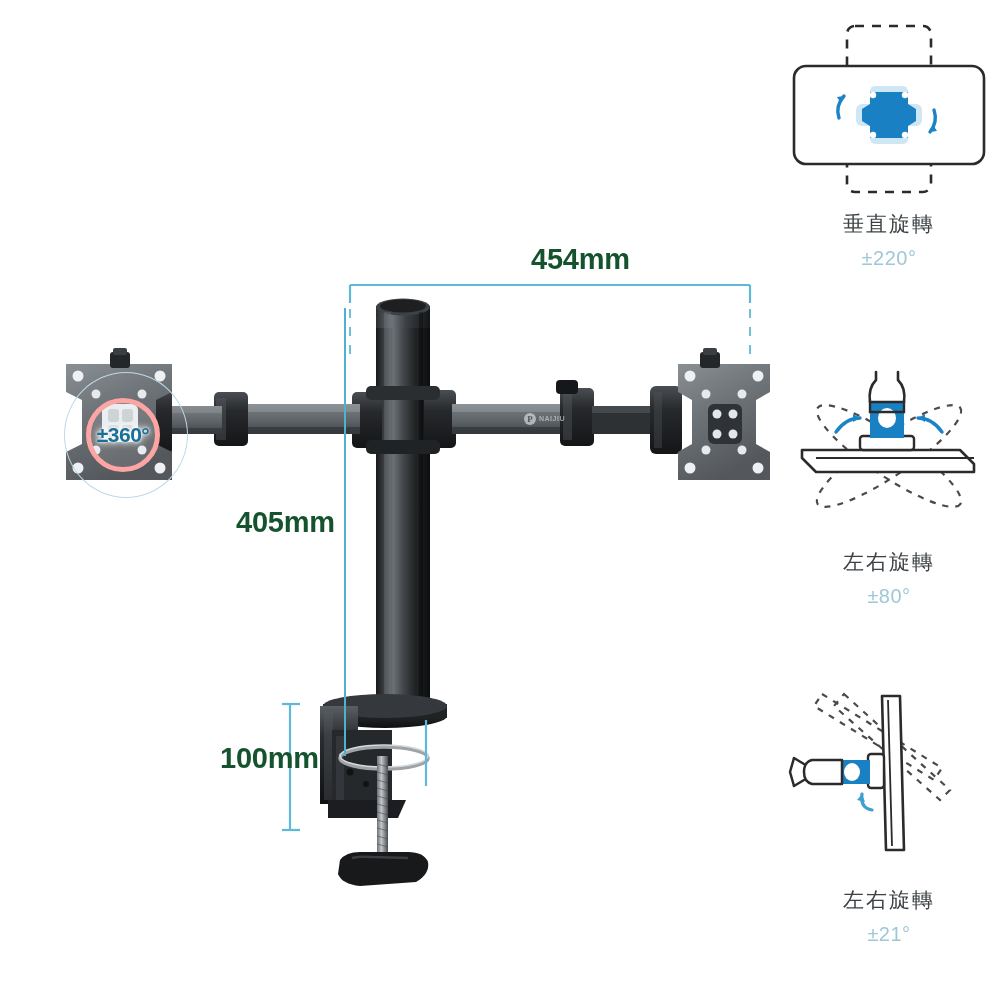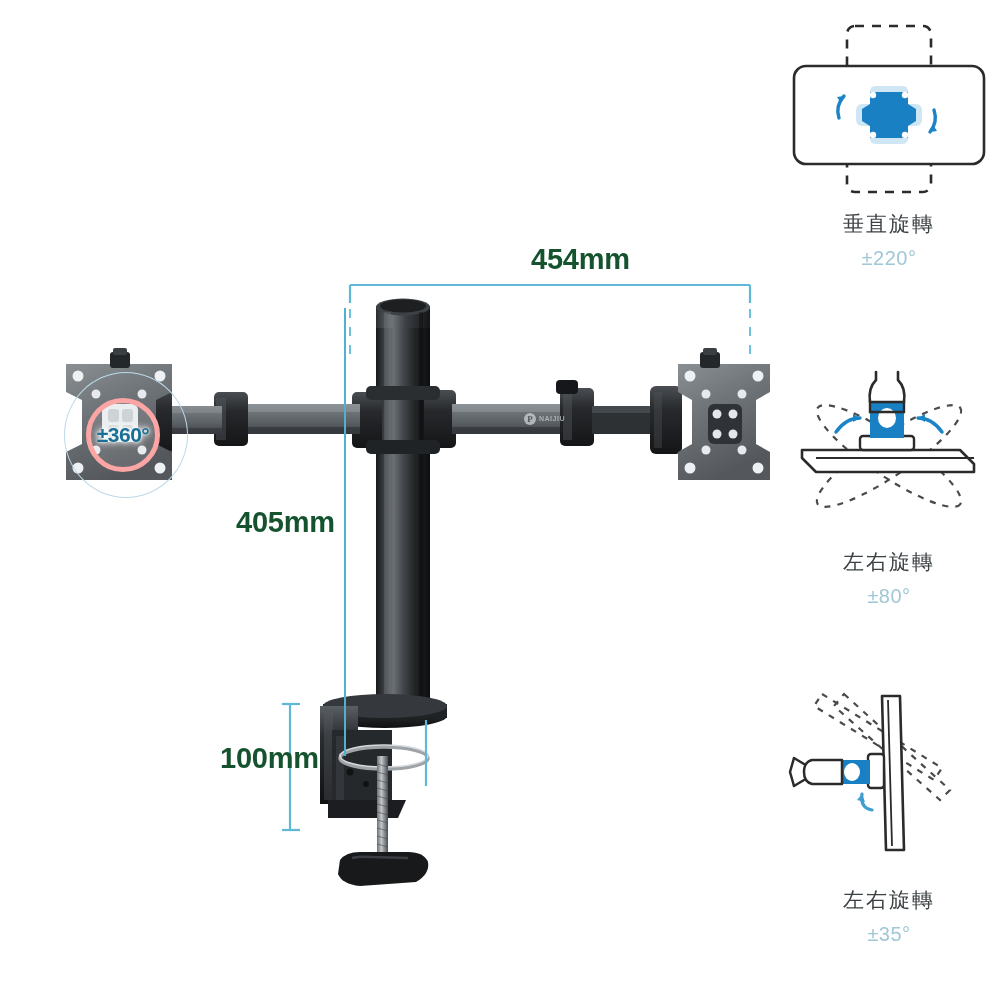--- a/index.html
+++ b/index.html
@@ -455,15 +455,15 @@
         <path d="M 34 70 Q 26 72 26 82 Q 26 92 34 94 L 64 94 L 64 70 Z" fill="#ffffff" stroke="#2b2b2b" stroke-width="2.5" stroke-linejoin="round"></path>
 
         <path d="M 26 74 L 16 68 M 26 90 L 16 96" stroke="#2b2b2b" stroke-width="2.5" stroke-linecap="round"></path>
         <path d="M 16 68 L 12 82 L 16 96" fill="none" stroke="#2b2b2b" stroke-width="2.5" stroke-linejoin="round"></path>
 
         <path d="M 84 104 Q 82 118 94 120" fill="none" stroke="#3f9fd0" stroke-width="3.2" stroke-linecap="round"></path>
         <path d="M 84 104 l -5 6 l 8 2 z" fill="#3f9fd0"></path>
       </svg>
     </div>
     <div class="feature-title">左右旋轉</div>
-    <div class="feature-value">±35°</div>
+    <div class="feature-value">±21°</div>
   </div>
 </div>
 
 </body></html>

